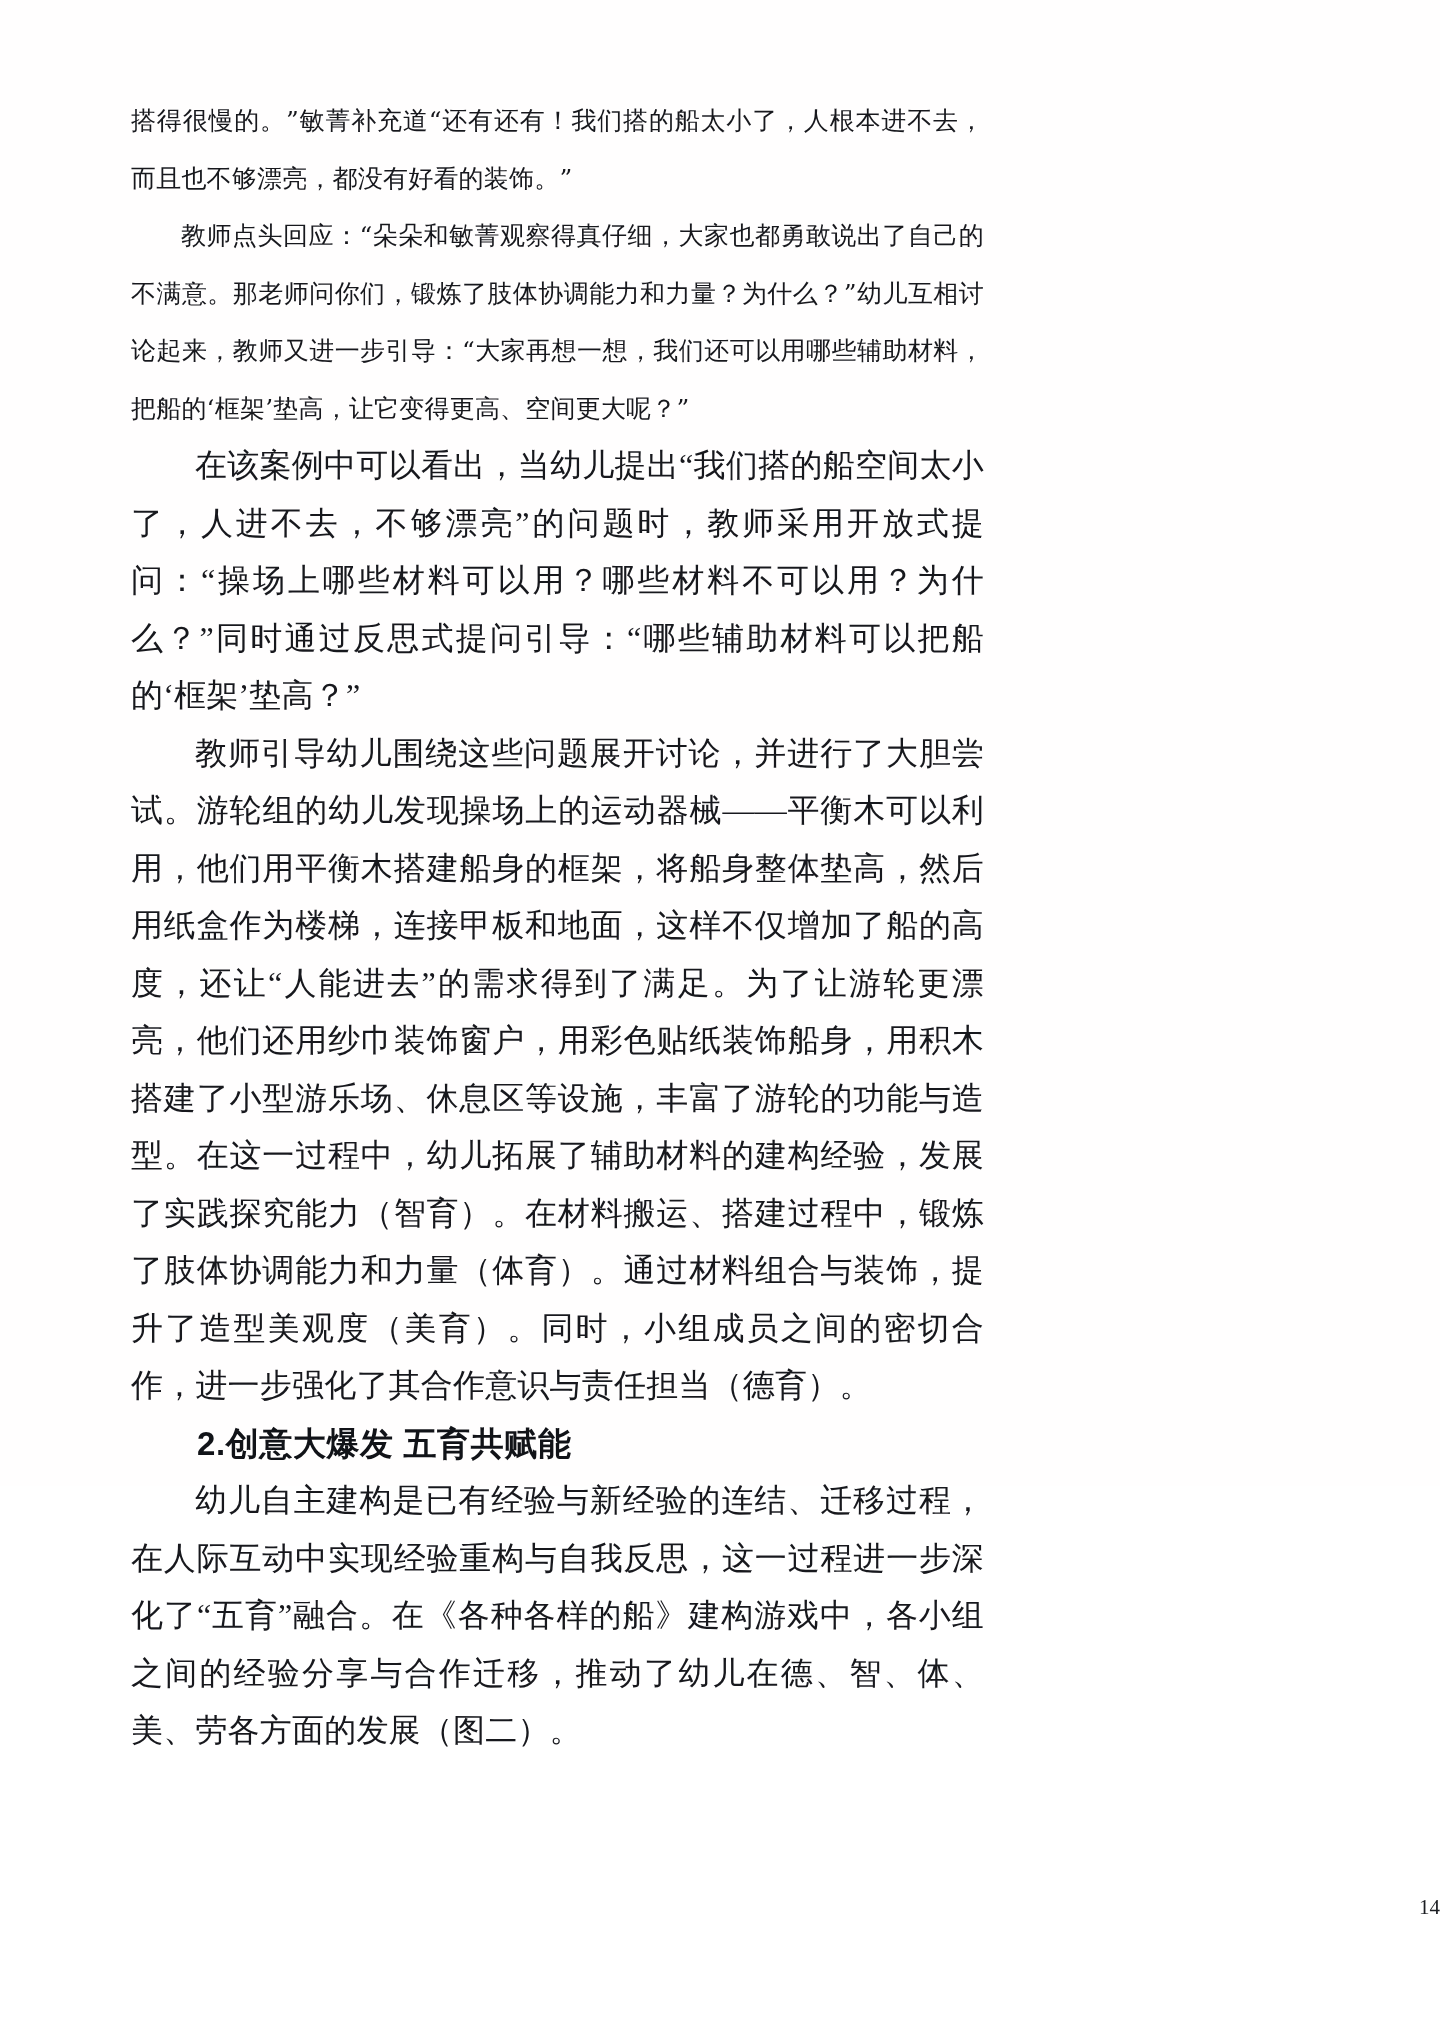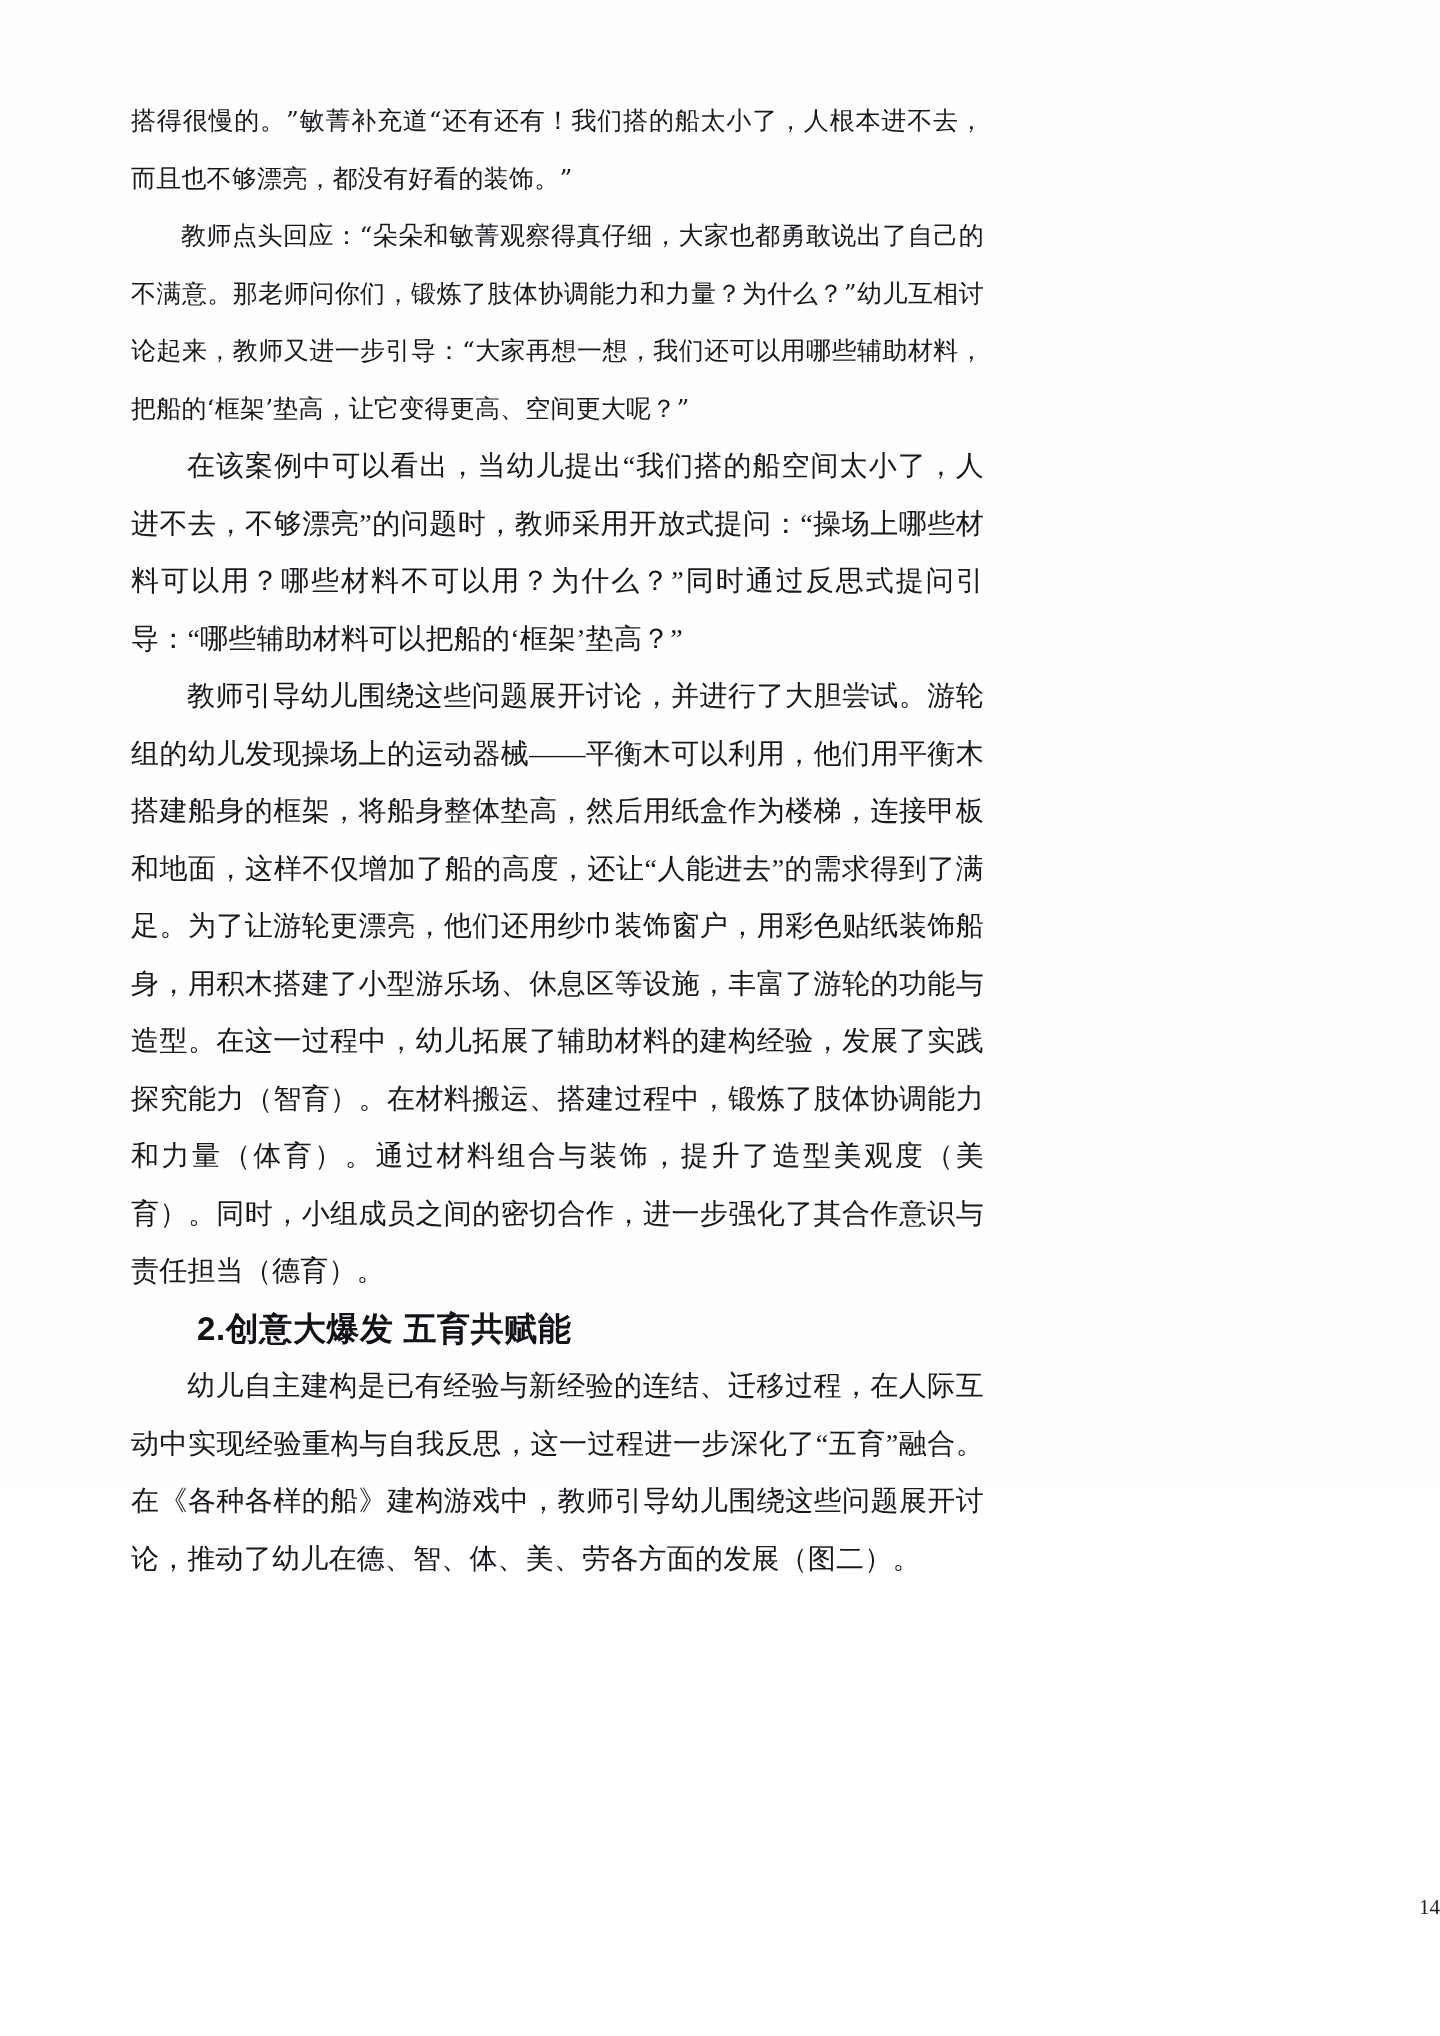--- a/index.html
+++ b/index.html
@@ -47,21 +47,21 @@
   
   .kai {
     font-family: "DejaVu Serif", "Liberation Serif", serif;
     font-size: 25px;
     letter-spacing: 0.2px;
   }
 
   
   .song {
     font-family: "Liberation Serif", "DejaVu Serif", serif;
-    font-size: 28px;
+    font-size: 32px;
     letter-spacing: 0.2px;
   }
 
   .indent2 {
     text-indent: 2em;
   }
 
   .heading {
     margin: 0;
     text-indent: 2em;
@@ -102,19 +102,19 @@
     <p class="para kai">搭得很慢的。”敏菁补充道“还有还有！我们搭的船太小了，人根本进不去，而且也不够漂亮，都没有好看的装饰。”</p>
 
     <p class="para kai indent2">教师点头回应：“朵朵和敏菁观察得真仔细，大家也都勇敢说出了自己的不满意。那老师问你们，锻炼了肢体协调能力和力量？为什么？”幼儿互相讨论起来，教师又进一步引导：“大家再想一想，我们还可以用哪些辅助材料，把船的‘框架’垫高，让它变得更高、空间更大呢？”</p>
 
     <p class="para song indent2">在该案例中可以看出，当幼儿提出“我们搭的船空间太小了，人进不去，不够漂亮”的问题时，教师采用开放式提问：“操场上哪些材料可以用？哪些材料不可以用？为什么？”同时通过反思式提问引导：“哪些辅助材料可以把船的‘框架’垫高？”</p>
 
     <p class="para song indent2">教师引导幼儿围绕这些问题展开讨论，并进行了大胆尝试。游轮组的幼儿发现操场上的运动器械——平衡木可以利用，他们用平衡木搭建船身的框架，将船身整体垫高，然后用纸盒作为楼梯，连接甲板和地面，这样不仅增加了船的高度，还让“人能进去”的需求得到了满足。为了让游轮更漂亮，他们还用纱巾装饰窗户，用彩色贴纸装饰船身，用积木搭建了小型游乐场、休息区等设施，丰富了游轮的功能与造型。在这一过程中，幼儿拓展了辅助材料的建构经验，发展了实践探究能力（智育）。在材料搬运、搭建过程中，锻炼了肢体协调能力和力量（体育）。通过材料组合与装饰，提升了造型美观度（美育）。同时，小组成员之间的密切合作，进一步强化了其合作意识与责任担当（德育）。</p>
 
     <h3 class="heading">2.创意大爆发  五育共赋能</h3>
 
-    <p class="para song indent2">幼儿自主建构是已有经验与新经验的连结、迁移过程，在人际互动中实现经验重构与自我反思，这一过程进一步深化了“五育”融合。在《各种各样的船》建构游戏中，教师引导幼儿围绕这些问题展开讨论，推动了幼儿在德、智、体、美、劳各方面的发展（图二）。</p>
+    <p class="para song indent2">幼儿自主建构是已有经验与新经验的连结、迁移过程，在人际互动中实现经验重构与自我反思，这一过程进一步深化了“五育”融合。在《各种各样的船》建构游戏中，各小组之间的经验分享与合作迁移，推动了幼儿在德、智、体、美、劳各方面的发展（图二）。</p>
 
   </div>
 
   <div class="pagenum">14</div>
 
 </div>
 
 </body></html>

